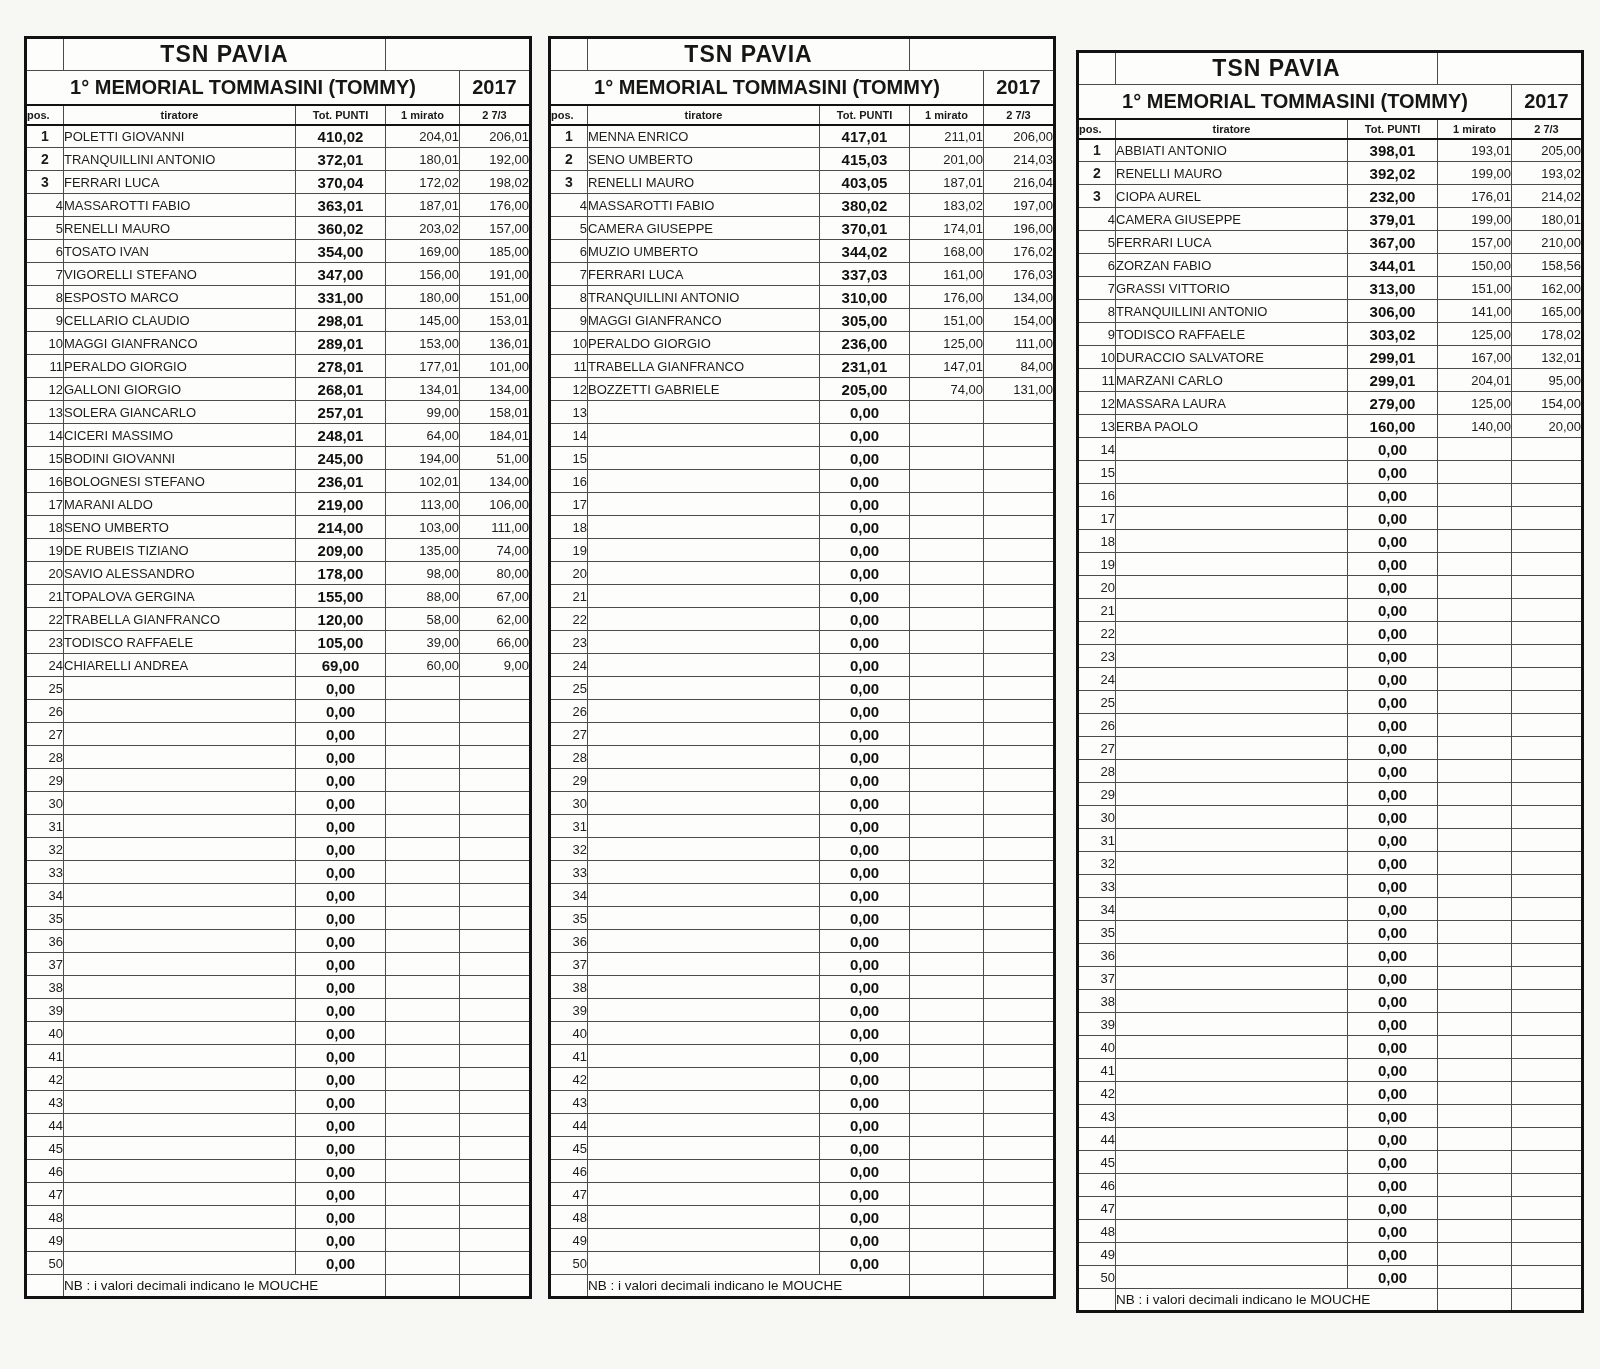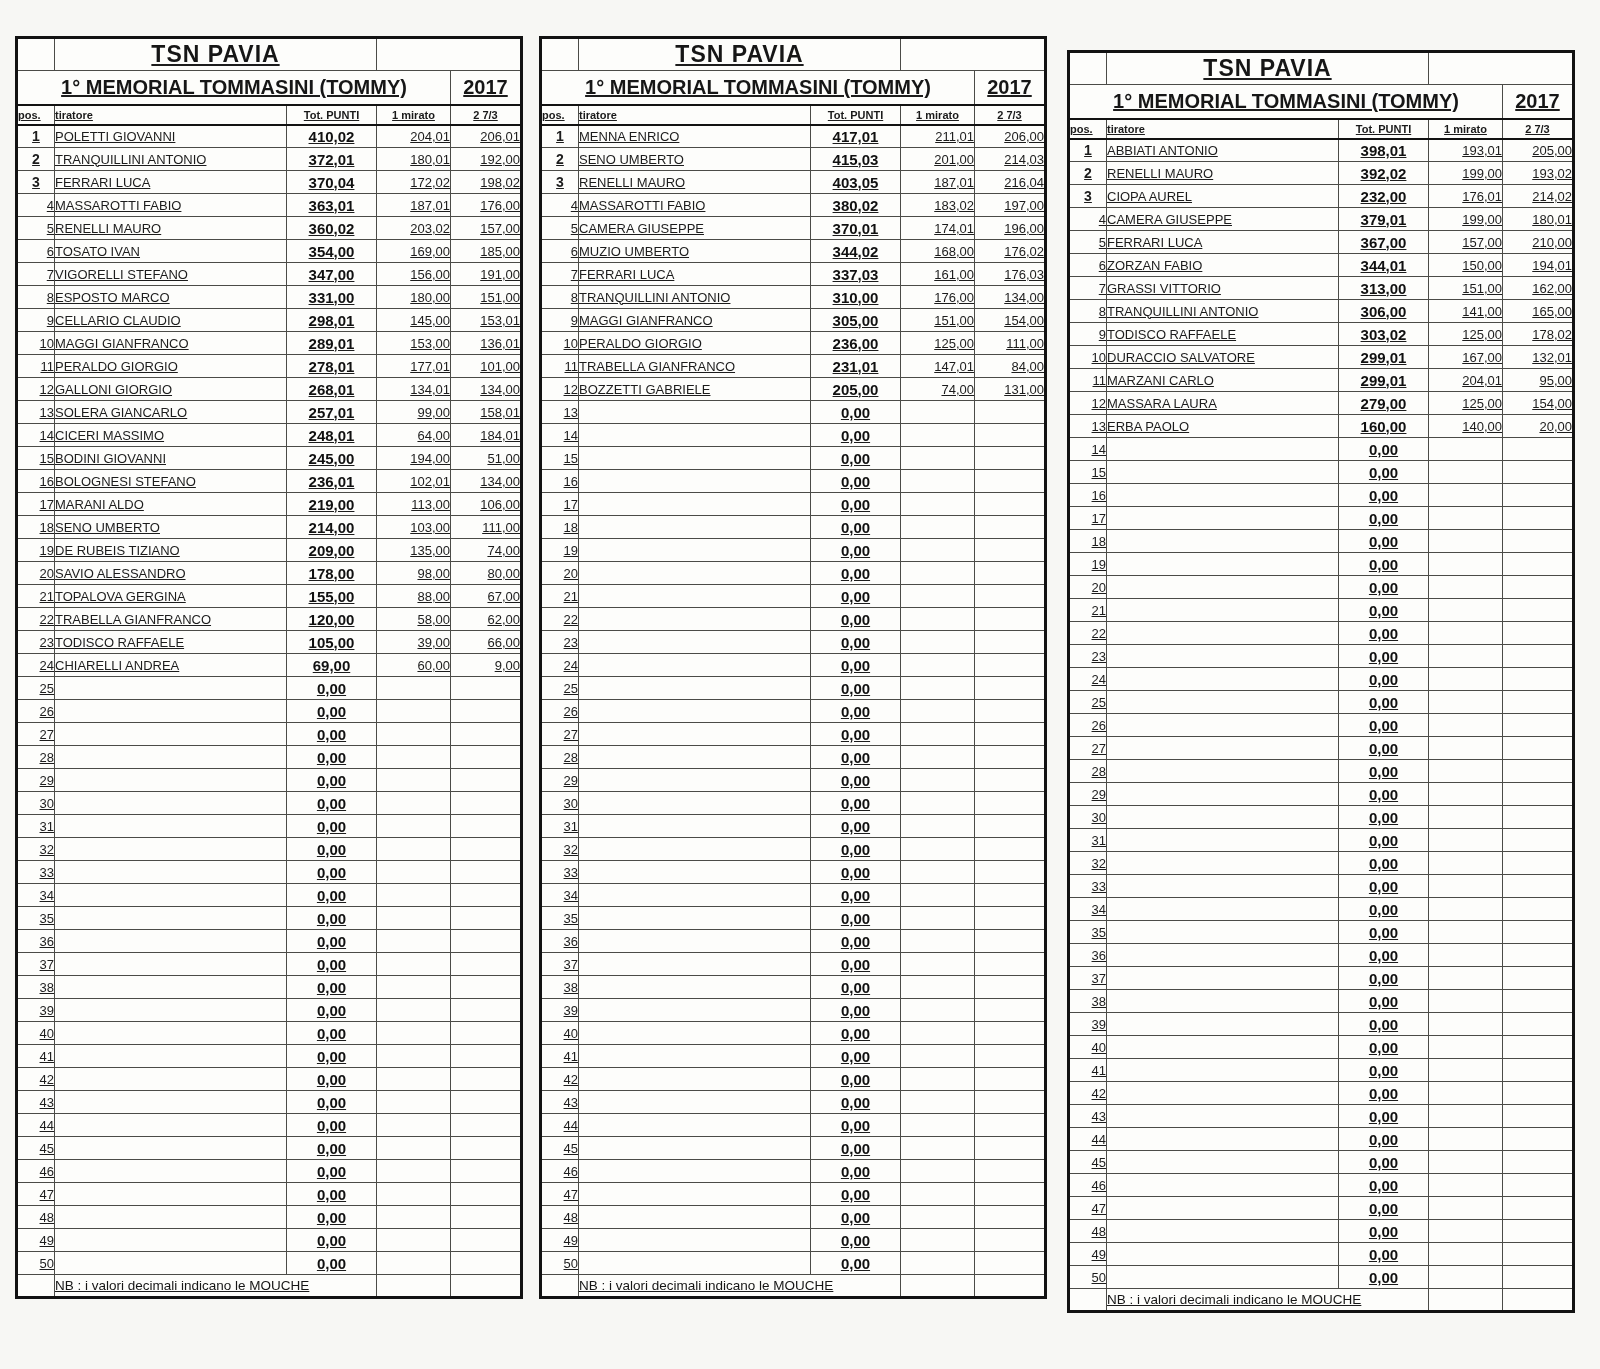--- a/index.html
+++ b/index.html
@@ -6,22 +6,21 @@
   body{
     width:1600px;height:1369px;
     background:#f7f7f4;
     font-family:"Liberation Sans",sans-serif;
     color:#1c1c1c;
     overflow:hidden;
   }
   .sheet{
     display:flex;
     align-items:flex-start;
-    padding:36px 0 0 15px;
-    text-decoration:underline;
+    padding:36px 0 0 24px;
   }
   table.res{
     border-collapse:collapse;
     table-layout:fixed;
     width:505px;
     background:#fdfdfb;
     border:3px solid #121212;
   }
   table.res.t2{margin-left:16px;}
   table.res.t3{margin-left:20px;margin-top:14px;}
@@ -44,21 +43,21 @@
   td.h-cat{text-align:center;font-weight:bold;font-size:20px;color:#161616;}
   td.h-cat .cat-letter{font-size:23px;margin-left:12px;}
   td.h-cat .cat-name{margin-left:5px;}
   tr.r-cols{height:20px;}
   tr.r-cols td{
     font-weight:bold;font-size:11px;color:#1a1a1a;
     border-top:2px solid #121212;
     border-bottom:2px solid #121212;
   }
   td.hc-pos{text-align:left;padding-left:3px;}
-  td.hc-shooter{text-align:left;}
+  td.hc-shooter{text-align:center;}
   td.hc-tot{text-align:center;}
   td.hc-m{text-align:center;}
   td.hc-s{text-align:center;}
   
   tbody tr{height:23px;}
   td.c-pos{text-align:right;padding-right:5px;font-size:13px;}
   td.c-pos.top3{text-align:center;font-weight:bold;font-size:14px;padding-right:0;}
   td.c-name{text-align:left;padding-left:6px;font-size:13px;}
   td.c-tot{text-align:center;font-weight:bold;font-size:15px;color:#101010;}
   td.c-m1{text-align:right;padding-right:12px;font-size:13px;}
@@ -909,21 +908,21 @@
           <td class="c-name">FERRARI LUCA</td>
           <td class="c-tot">367,00</td>
           <td class="c-m1">157,00</td>
           <td class="c-s23">210,00</td>
         </tr>
         <tr>
           <td class="c-pos">6</td>
           <td class="c-name">ZORZAN FABIO</td>
           <td class="c-tot">344,01</td>
           <td class="c-m1">150,00</td>
-          <td class="c-s23">194,01</td>
+          <td class="c-s23">158,56</td>
         </tr>
         <tr>
           <td class="c-pos">7</td>
           <td class="c-name">GRASSI VITTORIO</td>
           <td class="c-tot">313,00</td>
           <td class="c-m1">151,00</td>
           <td class="c-s23">162,00</td>
         </tr>
         <tr>
           <td class="c-pos">8</td>

